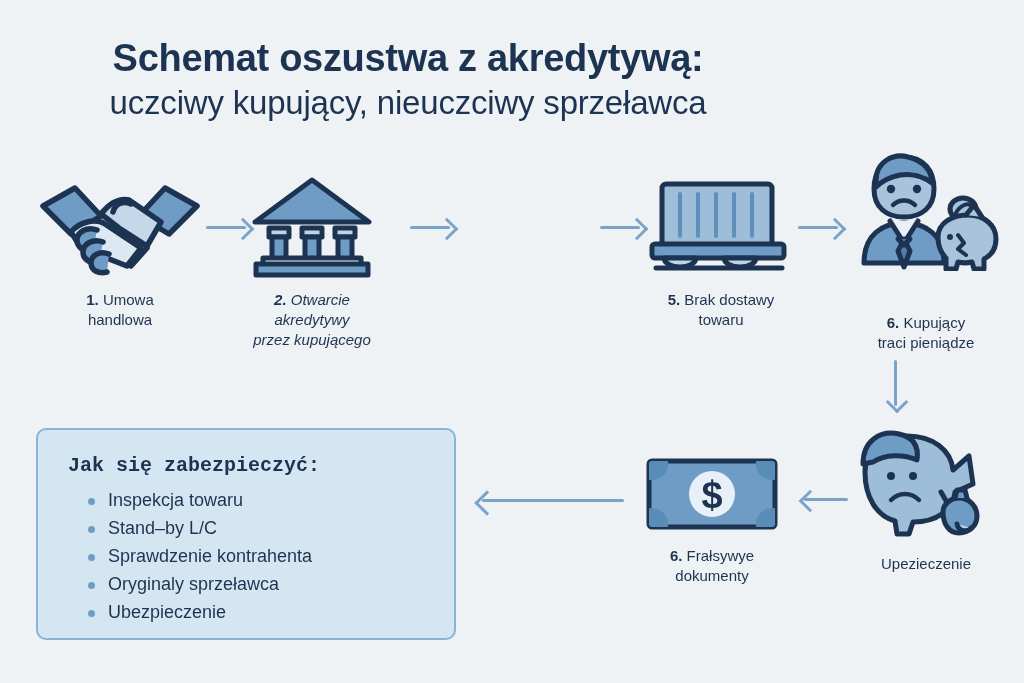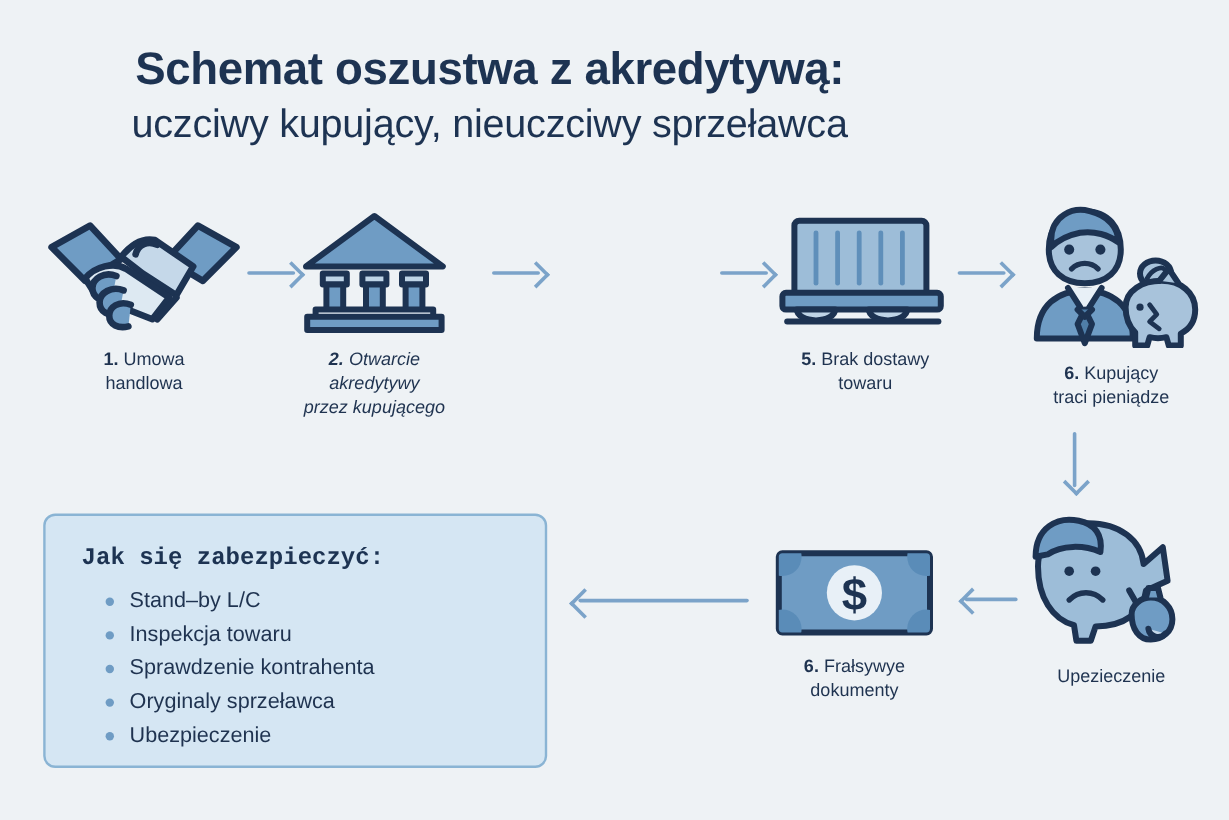--- a/index.html
+++ b/index.html
@@ -146,21 +146,21 @@
     </div>
     <div class="caption"><b>5.</b> <span>Brak dostawy
 towaru</span></div>
   </div>
 
   <div class="arrow arr-r" style="left:798px;top:220px;width:46px;height:16px;">
     <div class="arr-line" style="left:0;top:6px;width:40px;"></div>
     <div class="arr-head" style="left:29px;top:1px;"></div>
   </div>
 
-  <div class="node" style="left:828px;top:170px;width:196px;">
+  <div class="node" style="left:828px;top:151px;width:196px;gap:30px;">
     <div class="icon-box" style="height:120px;">
       <svg width="160" height="120" viewBox="0 0 160 120">
         <g stroke="#1d3352" stroke-width="5" stroke-linejoin="round" stroke-linecap="round">
           <path d="M18 112 C18 84 36 72 58 72 C80 72 98 84 98 112 Z" fill="#6f9cc4"></path>
           <path d="M58 6 C38 6 28 20 28 38 C28 56 40 66 58 66 C76 66 88 56 88 38 C88 20 78 6 58 6 Z" fill="#a8c3db"></path>
           <path d="M30 30 C30 10 48 2 62 6 C78 10 86 20 86 32 C78 26 66 22 54 24 C44 26 36 30 30 36 Z" fill="#6f9cc4"></path>
           <circle cx="45" cy="38" r="4.2" fill="#1d3352" stroke="none"></circle>
           <circle cx="71" cy="38" r="4.2" fill="#1d3352" stroke="none"></circle>
           <path d="M47 54 C53 48 63 48 69 54" fill="none" stroke-width="4.5"></path>
           <path d="M44 70 L58 92 L72 70" fill="#e8f0f7"></path>
@@ -232,21 +232,21 @@
   </div>
 
   <div class="arrow arr-l" style="left:468px;top:492px;width:160px;height:18px;">
     <div class="arr-line" style="left:14px;top:7px;width:142px;"></div>
     <div class="arr-head" style="left:10px;top:2px;width:15px;height:15px;"></div>
   </div>
 
   <div class="tips">
     <div class="tips-title">Jak się zabezpieczyć:</div>
     <ul>
+      <li>Inspekcja towaru</li>
       <li>Stand–by L/C</li>
-      <li>Inspekcja towaru</li>
       <li>Sprawdzenie kontrahenta</li>
       <li>Oryginaly sprzeławca</li>
       <li>Ubezpieczenie</li>
     </ul>
   </div>
 
 </div>
 
 </body></html>

